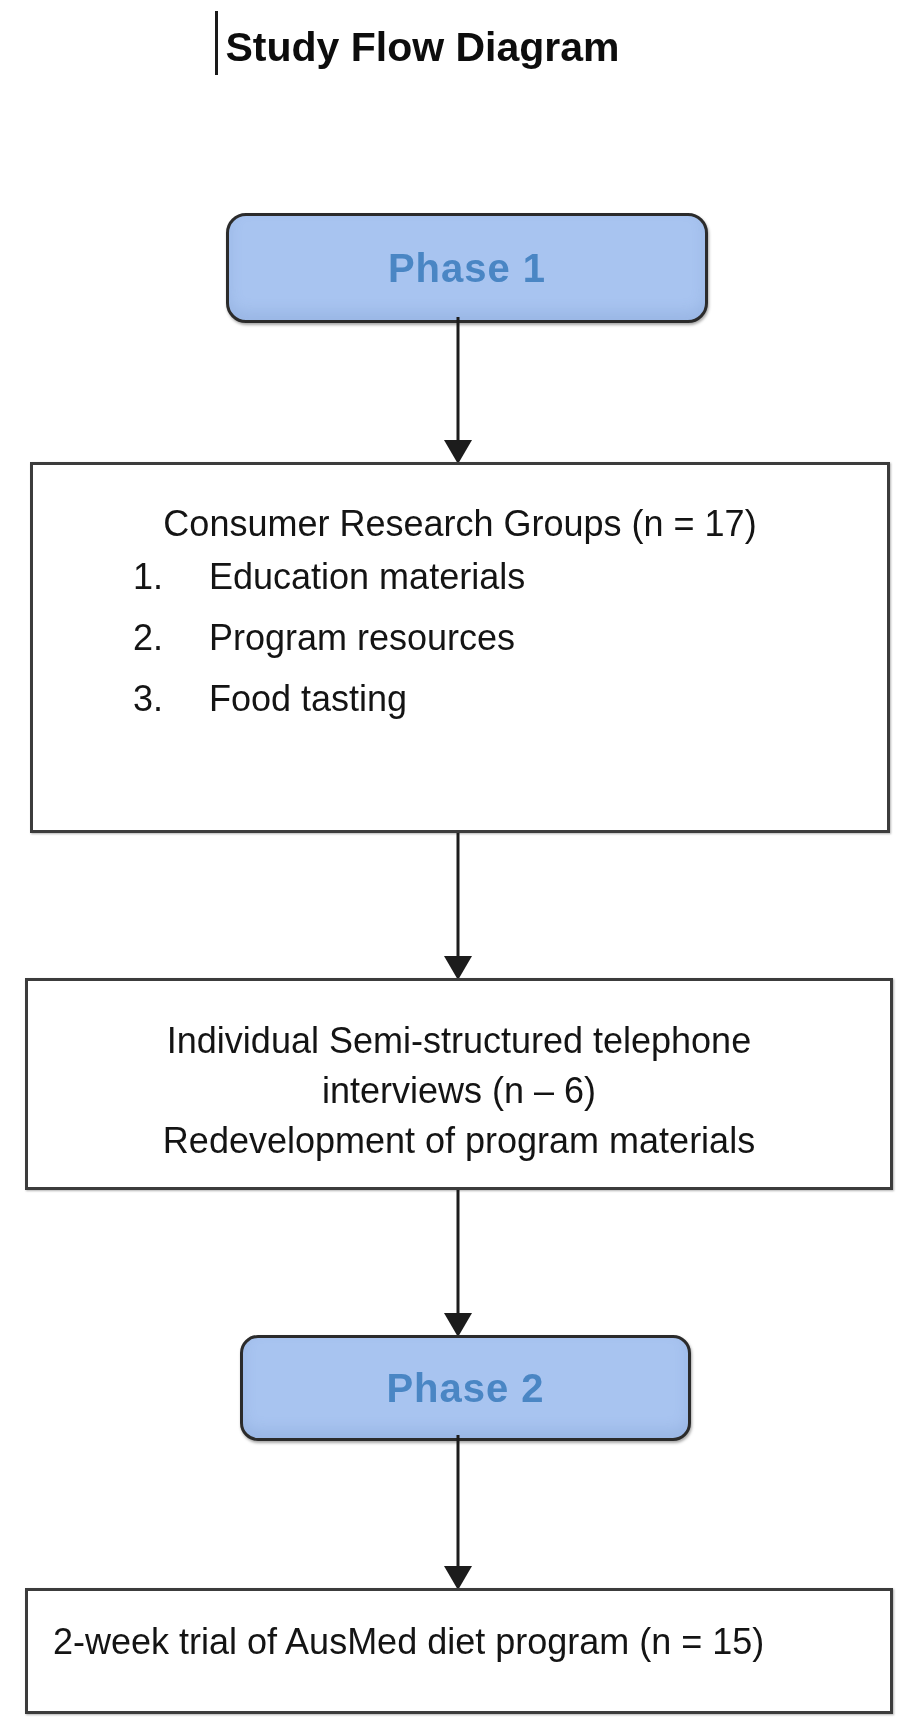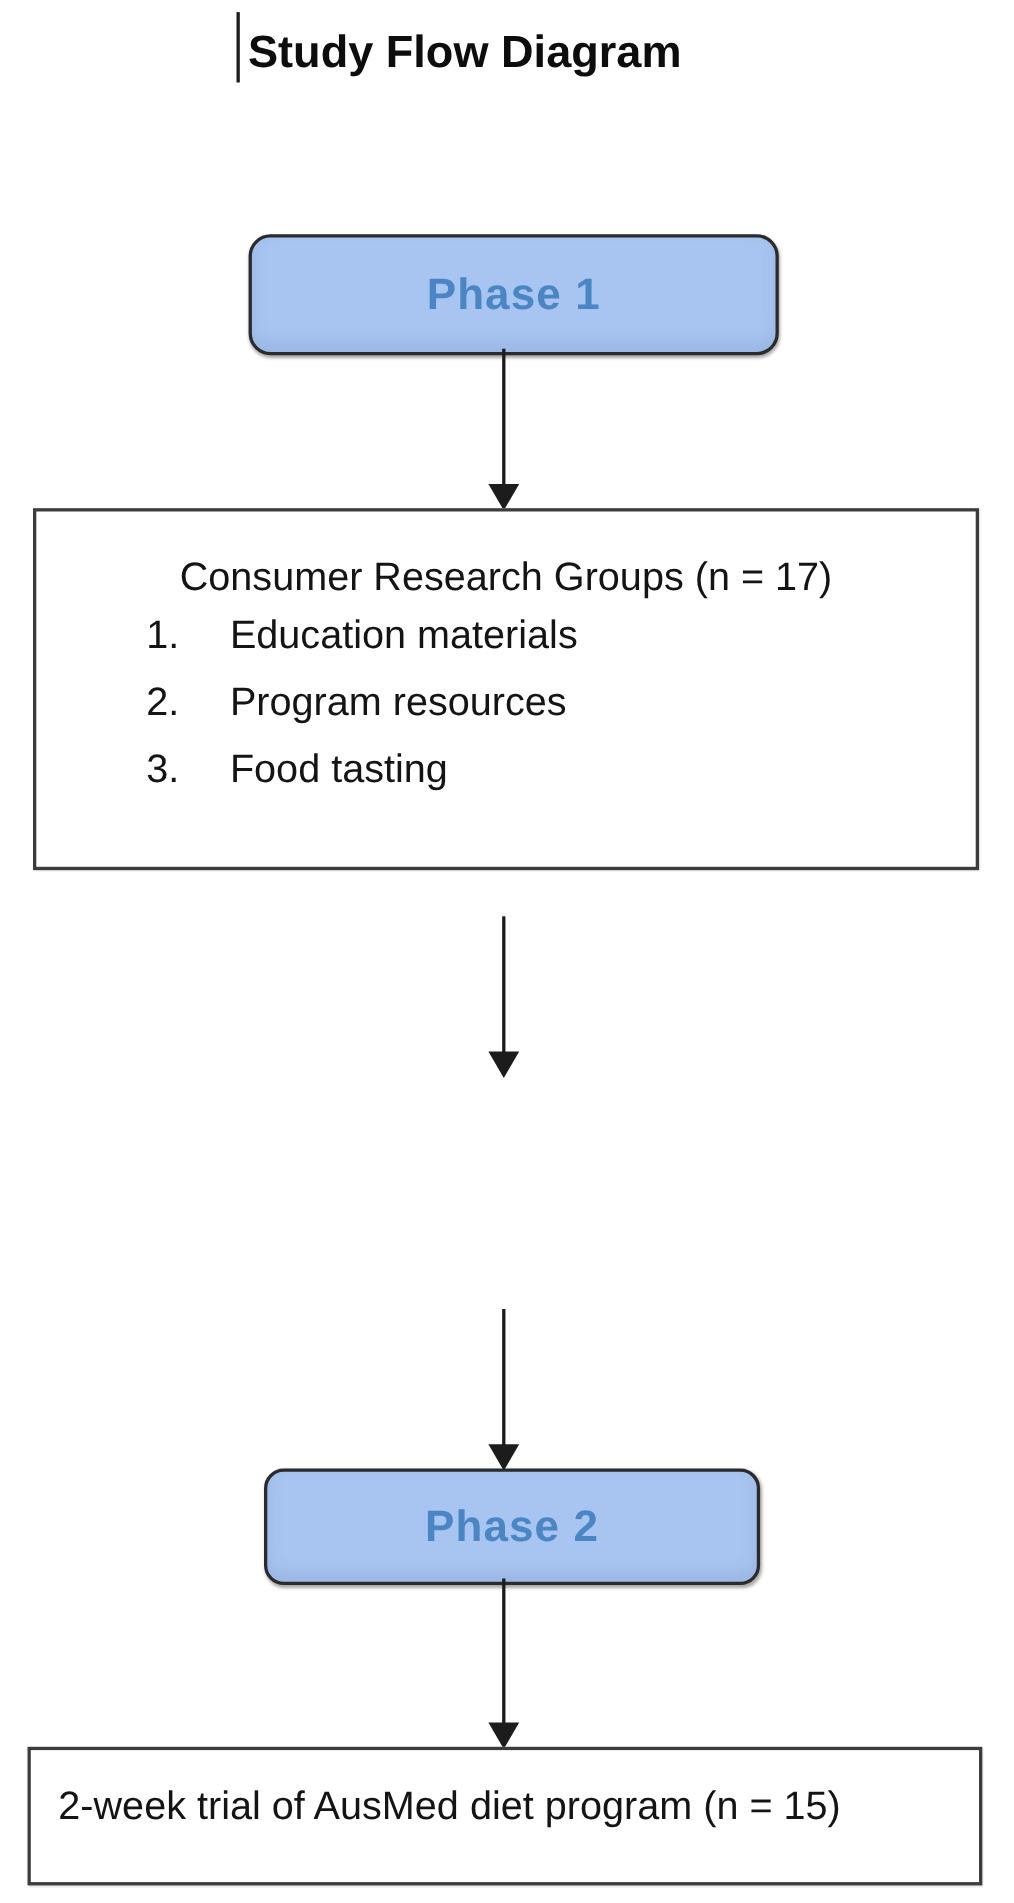--- a/index.html
+++ b/index.html
@@ -47,21 +47,21 @@
   .box{
     position:absolute;
     background:#ffffff;
     border:3px solid var(--box-border,#3c3c3c);
     box-sizing:border-box;
     font-size:36px;
     line-height:50px;
     box-shadow:1px 1px 2px rgba(0,0,0,0.3);
   }
   .box p{margin:0;white-space:nowrap;}
-  .box1{left:30px;top:462px;width:860px;height:329px;padding-top:34px;}
+  .box1{left:30px;top:462px;width:860px;height:371px;padding-top:34px;}
   .box1 p{margin-left:28px;margin-right:28px;}
   .box1 p.center{text-align:center;}
   .box1 ol{
     list-style:none;
     margin:3px 0 0 0;
     padding:0 0 0 100px;
   }
   .box1 li{display:flex;margin-bottom:11px;white-space:nowrap;}
   .box1 .num{flex:0 0 76px;width:76px;}
   .box2{left:25px;top:978px;width:868px;height:212px;padding-top:35px;text-align:center;}
@@ -120,20 +120,25 @@
         <span>Food tasting</span>
       </li>
     </ol>
   </div>
 
   <div class="arrow a2">
     <div class="arrow-shaft"></div>
     <div class="arrow-head"></div>
   </div>
 
+  <div class="box box2">
+    <p>Individual Semi-structured telephone</p>
+    <p>interviews (n – 6)</p>
+    <p>Redevelopment of program materials</p>
+  </div>
 
   <div class="arrow a3">
     <div class="arrow-shaft"></div>
     <div class="arrow-head"></div>
   </div>
 
   <div class="phase phase2">
     <span class="phase-label">Phase 2</span>
   </div>
 

